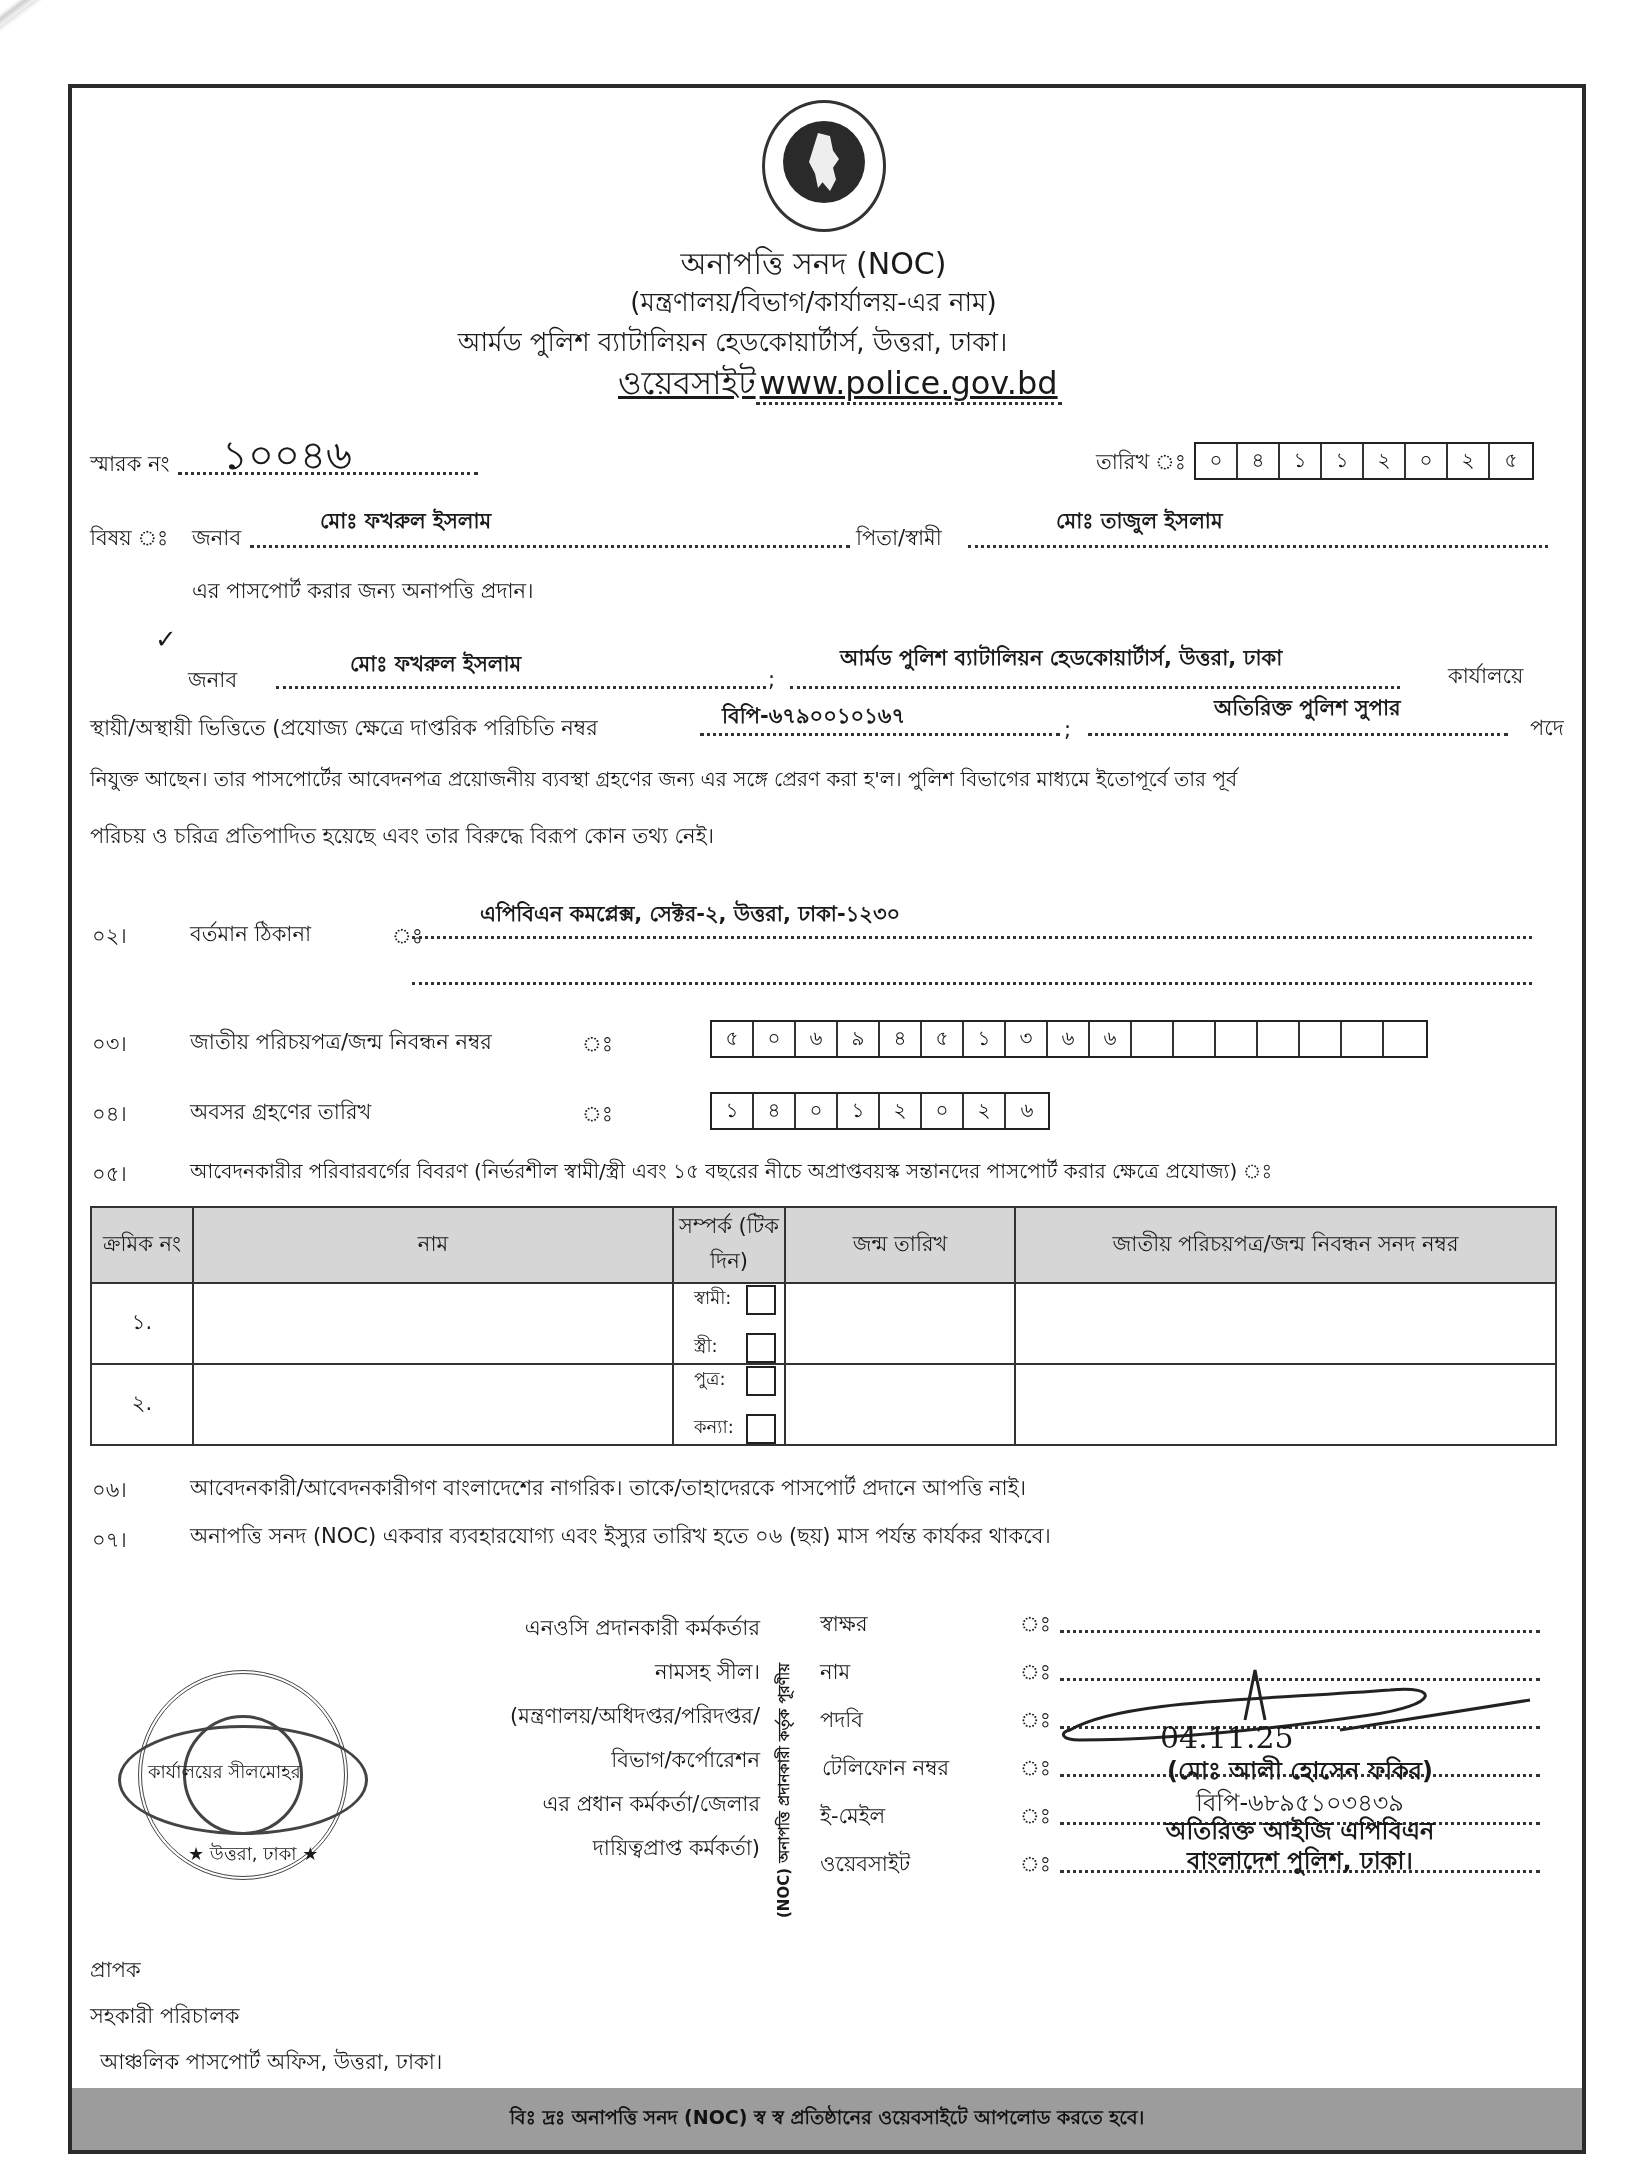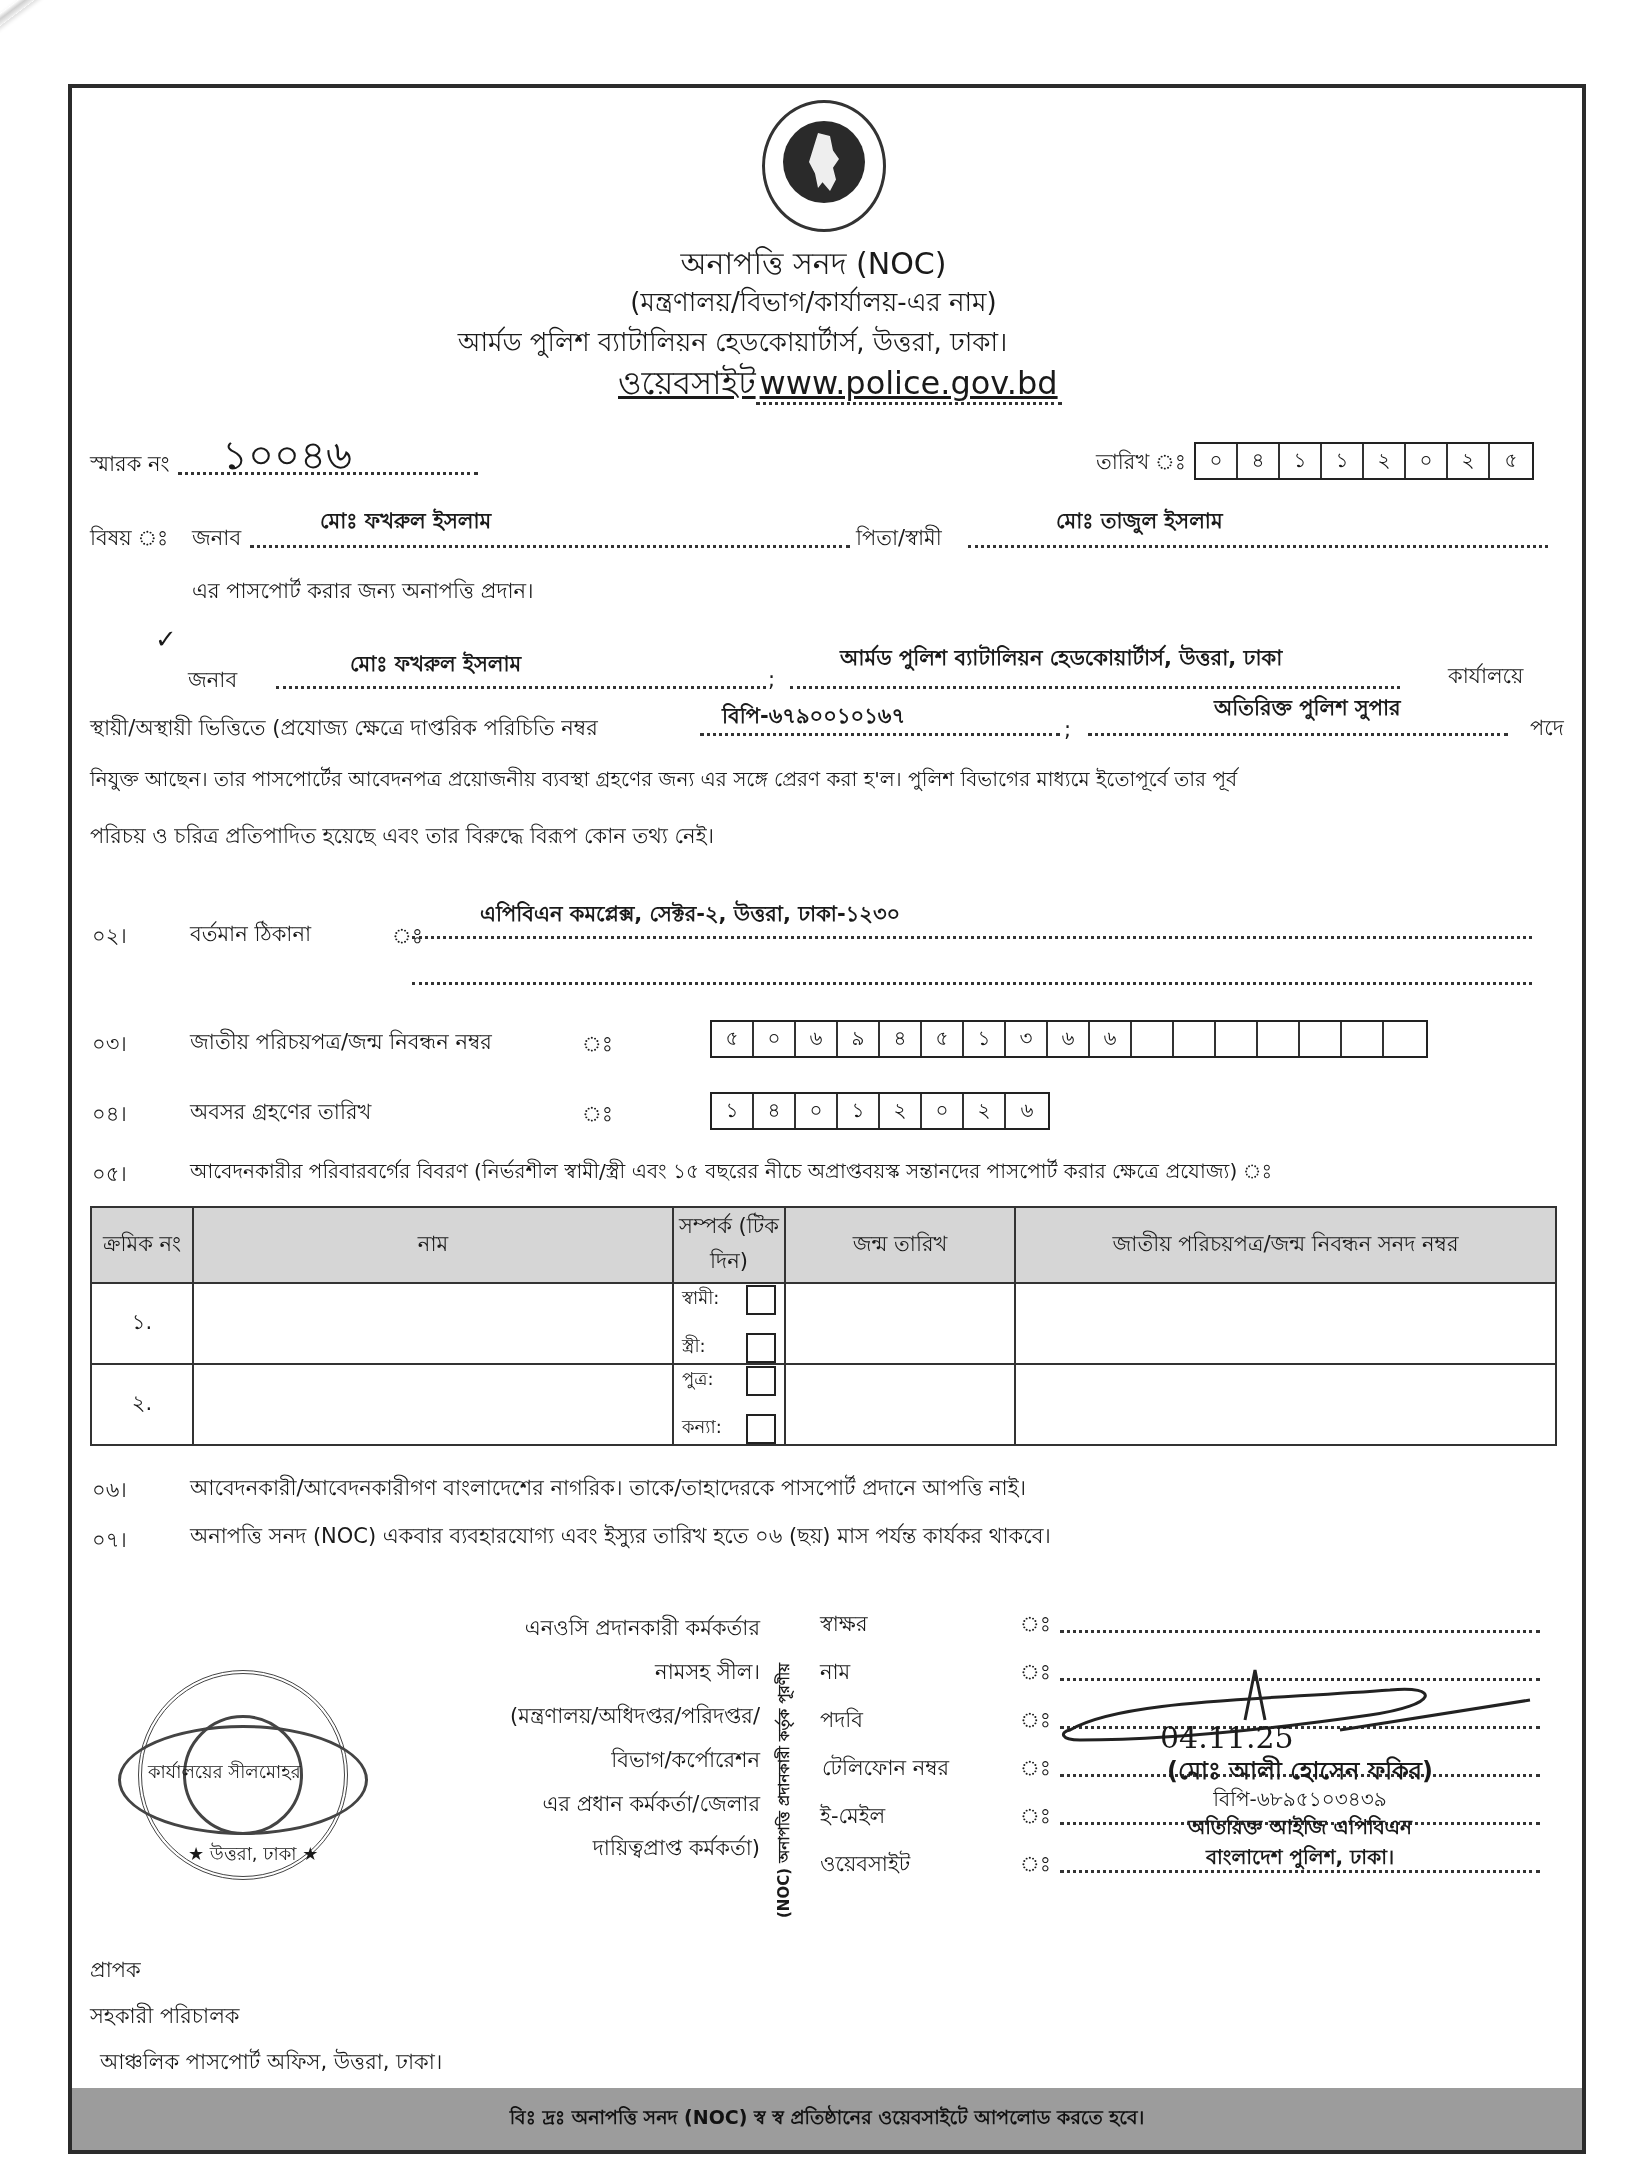--- a/index.html
+++ b/index.html
@@ -24,21 +24,21 @@
     .boxes { display: flex; border: 2px solid #222; }
     .boxes .b {
       width: 42px; height: 34px; border-right: 2px solid #333; display: flex; align-items: center;
       justify-content: center; font-size: 20px; box-sizing: border-box;
     }
     .boxes .b:last-child { border-right: none; }
     table.fam { border-collapse: collapse; position: absolute; left: 90px; top: 1206px; width: 1467px; }
     table.fam td, table.fam th { border: 2px solid #333; font-size: 21px; padding: 0; }
     table.fam th { background: #d6d6d6; font-weight: normal; height: 74px; }
     table.fam td { height: 74px; }
-    .rel { display: flex; flex-direction: column; gap: 17px; padding-left: 8px; }
+    .rel { display: flex; flex-direction: column; gap: 17px; padding-left: 20px; }
     .rel-row { display: flex; align-items: center; justify-content: space-between; padding-right: 8px; font-size: 18px; }
     .chk { width: 26px; height: 26px; border: 2px solid #222; display: inline-block; }
     .footer-bar {
       position: absolute; left: 72px; top: 2088px; width: 1510px; height: 62px; background: #9c9c9c;
       display: flex; align-items: center; justify-content: center; font-size: 19px; font-weight: bold; color: #111;
     }
     .emblem {
       position: absolute; left: 762px; top: 100px; width: 124px; height: 132px; border-radius: 50%;
       border: 3px solid #333; box-sizing: border-box;
     }
@@ -55,21 +55,21 @@
     .seal .ring1 { position: absolute; left: 20px; top: 0; width: 210px; height: 210px; border: 4px double #444; border-radius: 50%; box-sizing: border-box; }
     .seal .ring2 { position: absolute; left: 65px; top: 45px; width: 120px; height: 120px; border: 3px solid #444; border-radius: 50%; box-sizing: border-box; }
     .seal .ellipse { position: absolute; left: 0; top: 55px; width: 250px; height: 110px; border: 3px solid #444; border-radius: 50%; box-sizing: border-box; }
     .seal .seal-text { position: absolute; left: 30px; top: 88px; font-size: 18px; white-space: nowrap; }
     .seal .seal-bottom { position: absolute; left: 70px; top: 170px; font-size: 18px; white-space: nowrap; }
     .vertical {
       position: absolute; left: 772px; top: 1918px; transform: rotate(-90deg); transform-origin: left top;
       font-size: 15px; font-weight: bold; white-space: nowrap;
     }
     .signature svg { position: absolute; left: 0; top: 0; }
-    .sign-block { position: absolute; left: 1070px; width: 460px; text-align: center; font-size: 20px; font-weight: bold; }
+    .sign-block { position: absolute; left: 1070px; width: 460px; text-align: center; font-size: 24px; font-weight: bold; }
   </style>
 </head>
 <body>
 
 <div class="fold"></div>
 <div class="page-border"></div>
 
 <div class="emblem">
   <div class="inner">
       <div class="map"></div>

